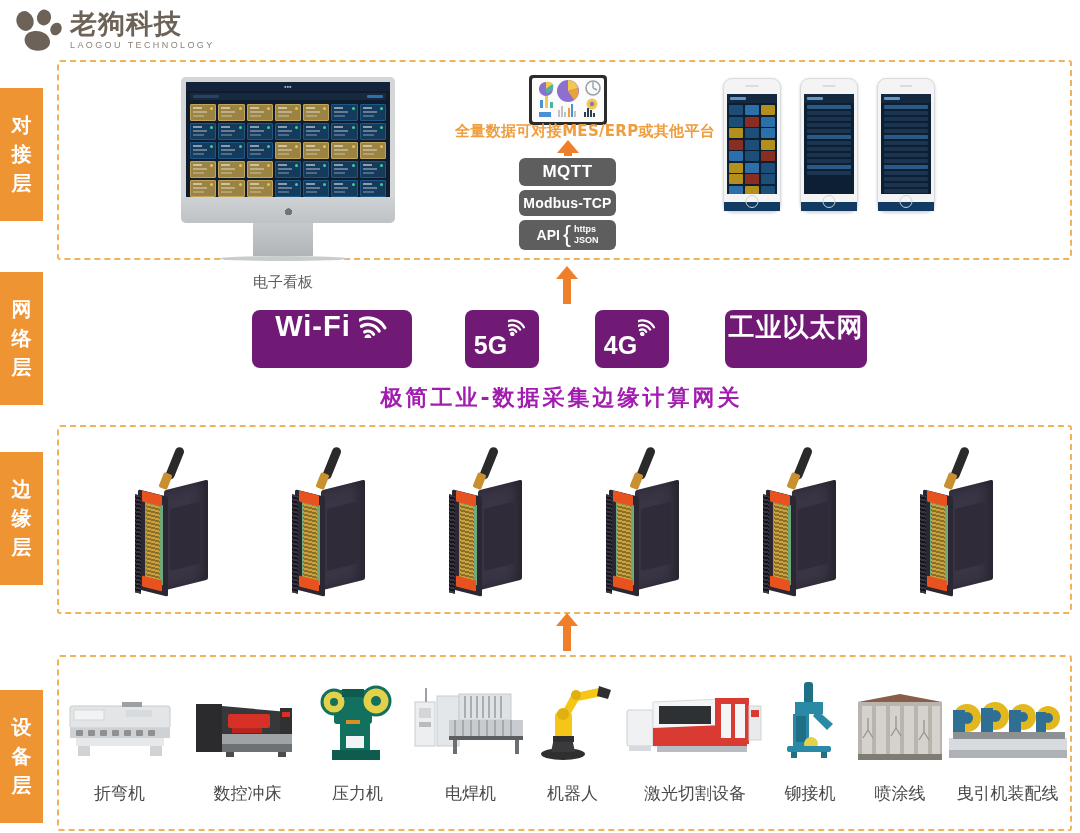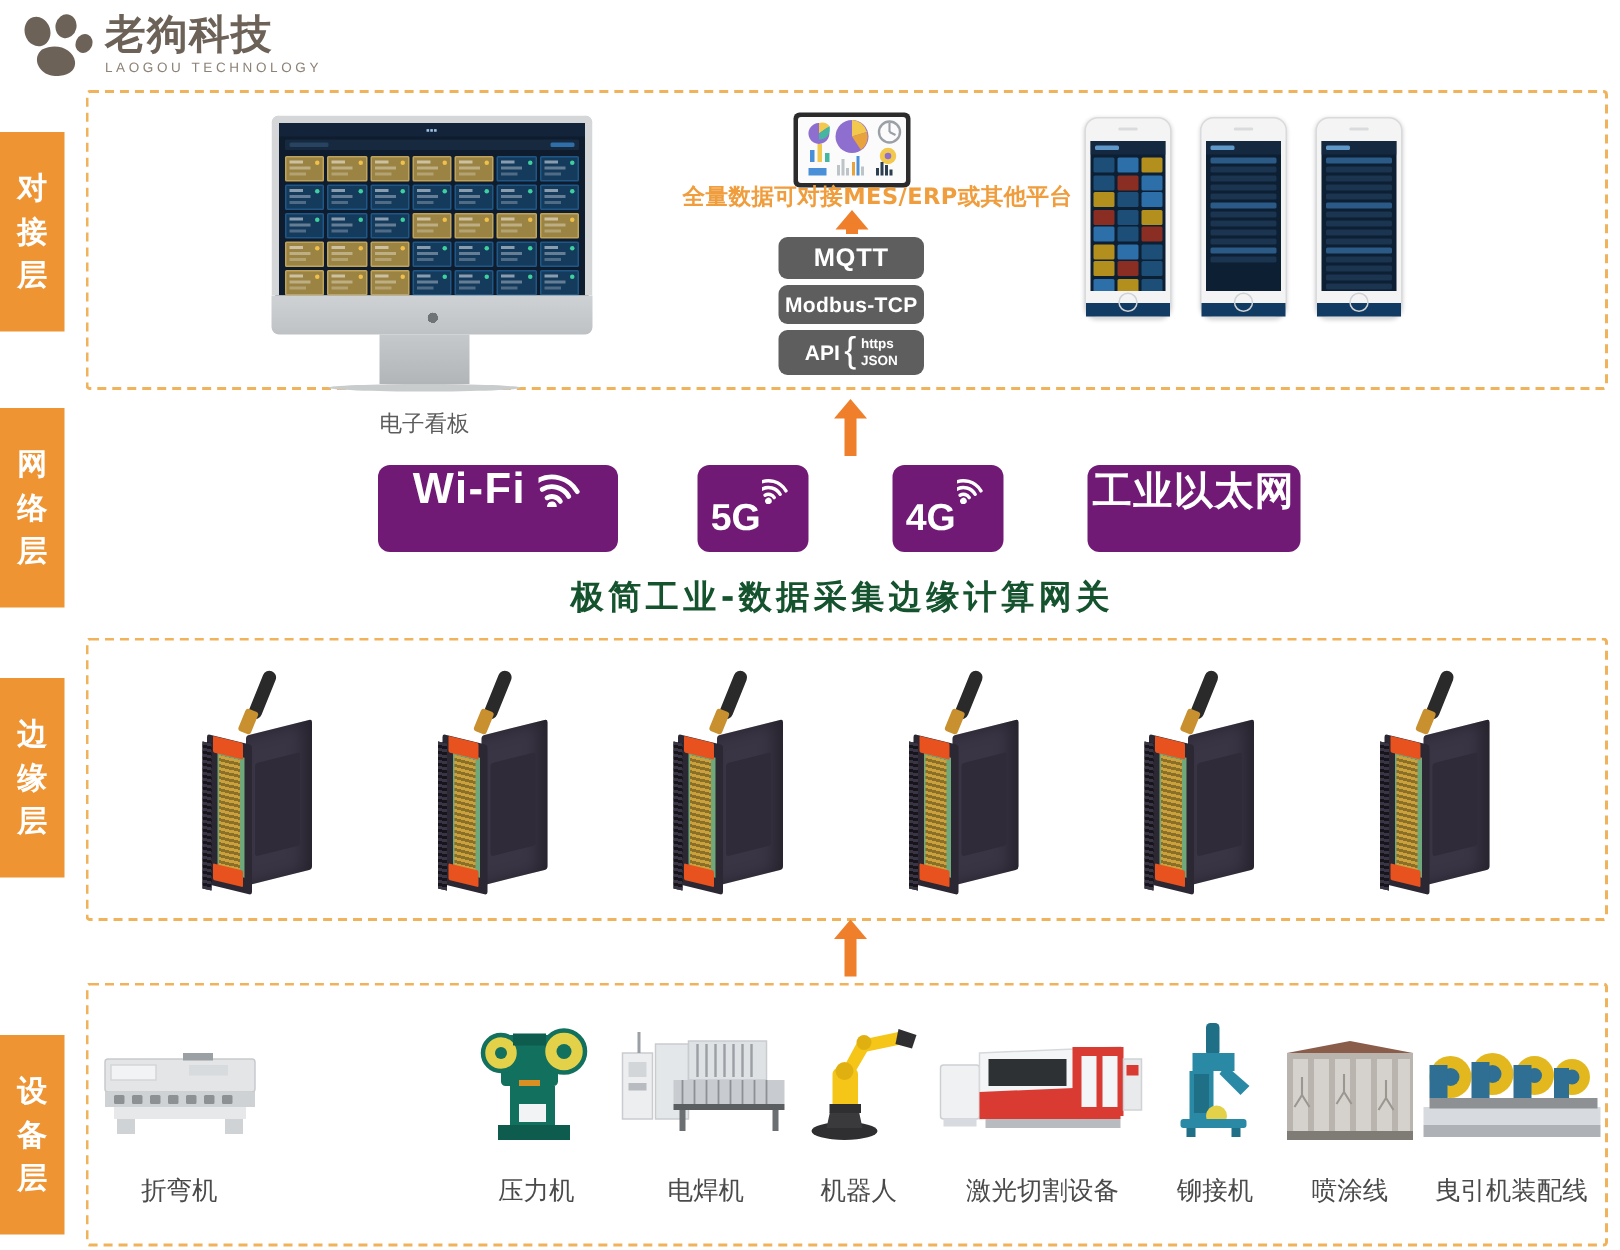--- a/index.html
+++ b/index.html
@@ -96,21 +96,21 @@
   .ph-tab{position:absolute;left:0;right:0;bottom:0;height:9px;background:#123b63;}
   .ph-cellgrid{display:grid;grid-template-columns:repeat(3,1fr);gap:1.5px;padding:2px;}
   .ph-cell{height:10px;border-radius:1px;}
 
   
   .netbox{position:absolute;background:#701a75;border-radius:8px;display:flex;align-items:flex-start;justify-content:center;
     color:#fff;gap:8px;box-sizing:border-box;}
   .netbox .lbl{font-weight:bold;}
   .wifi-ico{position:relative;width:30px;height:26px;}
   .hl-title{position:absolute;left:43px;right:0;top:383px;text-align:center;font-size:22px;font-weight:bold;
-    color:#14532d;letter-spacing:3px;font-family:"DejaVu Sans","Liberation Sans",sans-serif;}
+    color:#a21caf;letter-spacing:3px;font-family:"DejaVu Sans","Liberation Sans",sans-serif;}
 
   
   .gw{position:absolute;width:96px;height:150px;}
   .gw .ant{position:absolute;left:46px;top:0;width:9px;height:34px;background:#2a2a2a;border-radius:5px;
     transform:rotate(22deg);transform-origin:bottom center;}
   .gw .antbase{position:absolute;left:43px;top:28px;width:9px;height:16px;background:#c8902f;border-radius:2px;transform:rotate(22deg);}
   .gw .bodyR{position:absolute;left:46px;top:40px;width:44px;height:100px;background:#3a3545;border-radius:2px;
     transform:skewY(-14deg);box-shadow:inset -6px 0 10px rgba(0,0,0,.35);}
   .gw .bodyR:after{content:"";position:absolute;left:6px;top:20px;width:30px;height:62px;background:#2f2b39;border-radius:2px;}
   .gw .bodyL{position:absolute;left:20px;top:48px;width:30px;height:100px;background:#2b2733;transform:skewY(14deg);border-radius:2px;}
@@ -702,20 +702,37 @@
         </g>
         <rect x="12" y="48" width="88" height="8" fill="#e6e8e9"></rect>
         <rect x="14" y="56" width="12" height="10" fill="#d0d3d5"></rect>
         <rect x="86" y="56" width="12" height="10" fill="#d0d3d5"></rect>
         <rect x="58" y="12" width="20" height="5" fill="#9aa0a4"></rect>
       </svg>
     </div>
     <div class="dev-lbl">折弯机</div>
   </div>
 
+  <div class="dev" style="left:190px;width:115px;">
+    <div class="dev-img">
+      <svg viewBox="0 0 112 72" width="112" height="72">
+        <rect x="4" y="14" width="26" height="48" fill="#2b2b2d"></rect>
+        <path d="M30 16 L96 22 L96 44 L30 44 Z" fill="#36383a"></path>
+        <rect x="36" y="24" width="42" height="14" rx="2" fill="#d63027"></rect>
+        <rect x="40" y="38" width="30" height="5" fill="#b8241d"></rect>
+        <rect x="30" y="44" width="70" height="10" fill="#9ea3a6"></rect>
+        <rect x="30" y="54" width="70" height="8" fill="#6d7174"></rect>
+        <rect x="88" y="18" width="12" height="26" fill="#2f3133"></rect>
+        <rect x="90" y="22" width="8" height="5" fill="#d63027"></rect>
+        <rect x="34" y="62" width="8" height="5" fill="#4a4c4e"></rect>
+        <rect x="86" y="62" width="8" height="5" fill="#4a4c4e"></rect>
+      </svg>
+    </div>
+    <div class="dev-lbl">数控冲床</div>
+  </div>
 
   <div class="dev" style="left:310px;width:95px;">
     <div class="dev-img">
       <svg viewBox="0 0 92 78" width="92" height="78">
         <rect x="22" y="6" width="38" height="34" rx="3" fill="#12705e"></rect>
         <circle cx="22" cy="18" r="12" fill="#e3d14a" stroke="#12705e" stroke-width="3"></circle>
         <circle cx="22" cy="18" r="4" fill="#12705e"></circle>
         <circle cx="64" cy="17" r="14" fill="#e3d14a" stroke="#12705e" stroke-width="3"></circle>
         <circle cx="64" cy="17" r="5" fill="#12705e"></circle>
         <rect x="30" y="5" width="22" height="8" fill="#0e5c4d"></rect>

